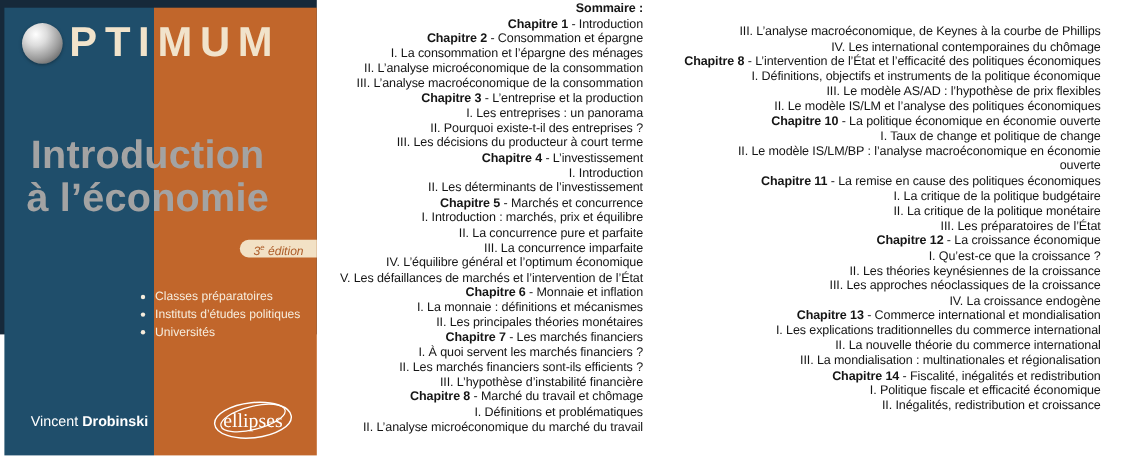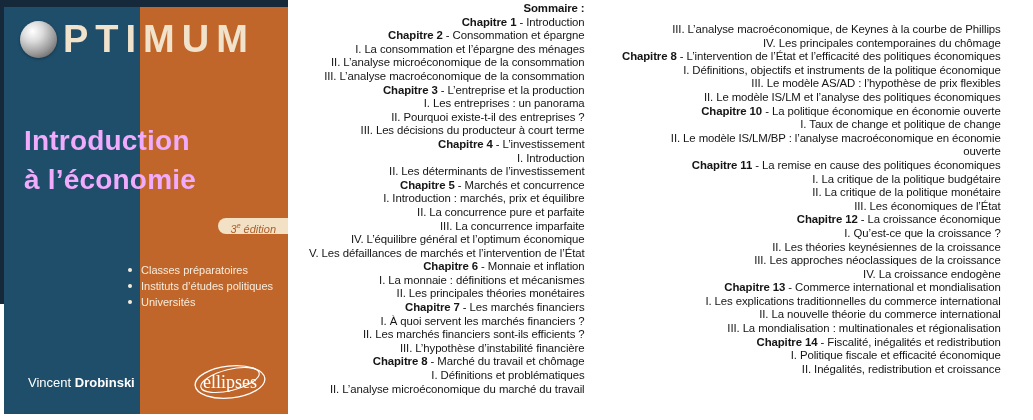--- a/index.html
+++ b/index.html
@@ -1,32 +1,32 @@
 <!DOCTYPE html>
 <html><head>
 <meta charset="utf-8">
 <style>
   * { margin:0; padding:0; box-sizing:border-box; }
   html,body { background:#ffffff; }
   body { font-family:"Liberation Sans", sans-serif; }
   .stage { position:relative; width:1033px; height:420px; background:#ffffff; overflow:hidden; }
 
   
-  .cover { position:absolute; left:0; top:0; width:288px; height:304px; background:#16293a; }
+  .cover { position:absolute; left:0; top:0; width:288px; height:304px; background:#16293a;text-align:center; }
   .panel-blue   { position:absolute; left:4px;  top:7px; width:136px; height:407px; background:#1f4e6b; }
   .panel-orange { position:absolute; left:140px; top:7px; right:0;    height:407px; background:#c1662b; }
 
   .brand { position:absolute; left:20px; top:20px; display:flex; align-items:center; gap:6px; }
   .sphere { width:37px; height:37px; border-radius:50%;
             background:radial-gradient(circle at 34% 28%, #ffffff 0%, #dcdcdc 28%, #9a9a9a 62%, #555555 92%, #474747 100%);
             box-shadow:0 1px 3px rgba(0,0,0,0.35); }
   .brand-letters { font-size:38px; font-weight:bold; letter-spacing:7px; color:#f1e3cb; line-height:38px; }
 
-  .cover-title { position:absolute; left:24px; top:121px; color:#f0abfc; font-weight:bold;
-                 font-size:28px; line-height:39px; letter-spacing:0.2px; }
+  .cover-title { position:absolute; left:24px; top:121px; color:#a3a3a3; font-weight:bold;
+                 font-size:36px; line-height:39px; letter-spacing:0.2px; }
 
   .edition-badge { position:absolute; right:0; top:218px; height:16px; line-height:15px;
                    background:#f2e1c5; border-radius:8px 0 0 8px; padding:0 12px 0 13px;
                    color:#ad5c28; font-style:italic; font-size:11px; }
   .edition-badge sup { font-size:7px; }
   .edition-badge .word { margin-left:3px; }
 
   .audience { position:absolute; left:128px; top:264px; list-style:none; }
   .audience li { display:flex; align-items:flex-start; gap:9px; height:16px;
                  color:#f6ecdc; font-size:11px; line-height:13px; }
@@ -121,33 +121,33 @@
         <div class="line ch"><b>Chapitre 7</b> - Les marchés financiers</div>
         <div class="line it">I. À quoi servent les marchés financiers ?</div>
         <div class="line it">II. Les marchés financiers sont-ils efficients ?</div>
         <div class="line it">III. L’hypothèse d’instabilité financière</div>
         <div class="line ch"><b>Chapitre 8</b> - Marché du travail et chômage</div>
         <div class="line it">I. Définitions et problématiques</div>
         <div class="line it">II. L’analyse microéconomique du marché du travail</div>
       </div>
     <div class="toc-col toc-col2">
         <div class="line it">III. L’analyse macroéconomique, de Keynes à la courbe de Phillips</div>
-        <div class="line it">IV. Les principales contemporaines du chômage</div>
+        <div class="line it">IV. Les international contemporaines du chômage</div>
         <div class="line ch"><b>Chapitre 8</b> - L’intervention de l’État et l’efficacité des politiques économiques</div>
         <div class="line it">I. Définitions, objectifs et instruments de la politique économique</div>
         <div class="line it">III. Le modèle AS/AD : l’hypothèse de prix flexibles</div>
         <div class="line it">II. Le modèle IS/LM et l’analyse des politiques économiques</div>
         <div class="line ch"><b>Chapitre 10</b> - La politique économique en économie ouverte</div>
         <div class="line it">I. Taux de change et politique de change</div>
         <div class="line it">II. Le modèle IS/LM/BP : l’analyse macroéconomique en économie</div>
         <div class="line wrap">ouverte</div>
         <div class="line ch"><b>Chapitre 11</b> - La remise en cause des politiques économiques</div>
         <div class="line it">I. La critique de la politique budgétaire</div>
         <div class="line it">II. La critique de la politique monétaire</div>
-        <div class="line it">III. Les économiques de l’État</div>
+        <div class="line it">III. Les préparatoires de l’État</div>
         <div class="line ch"><b>Chapitre 12</b> - La croissance économique</div>
         <div class="line it">I. Qu’est-ce que la croissance ?</div>
         <div class="line it">II. Les théories keynésiennes de la croissance</div>
         <div class="line it">III. Les approches néoclassiques de la croissance</div>
         <div class="line it">IV. La croissance endogène</div>
         <div class="line ch"><b>Chapitre 13</b> - Commerce international et mondialisation</div>
         <div class="line it">I. Les explications traditionnelles du commerce international</div>
         <div class="line it">II. La nouvelle théorie du commerce international</div>
         <div class="line it">III. La mondialisation : multinationales et régionalisation</div>
         <div class="line ch"><b>Chapitre 14</b> - Fiscalité, inégalités et redistribution</div>

